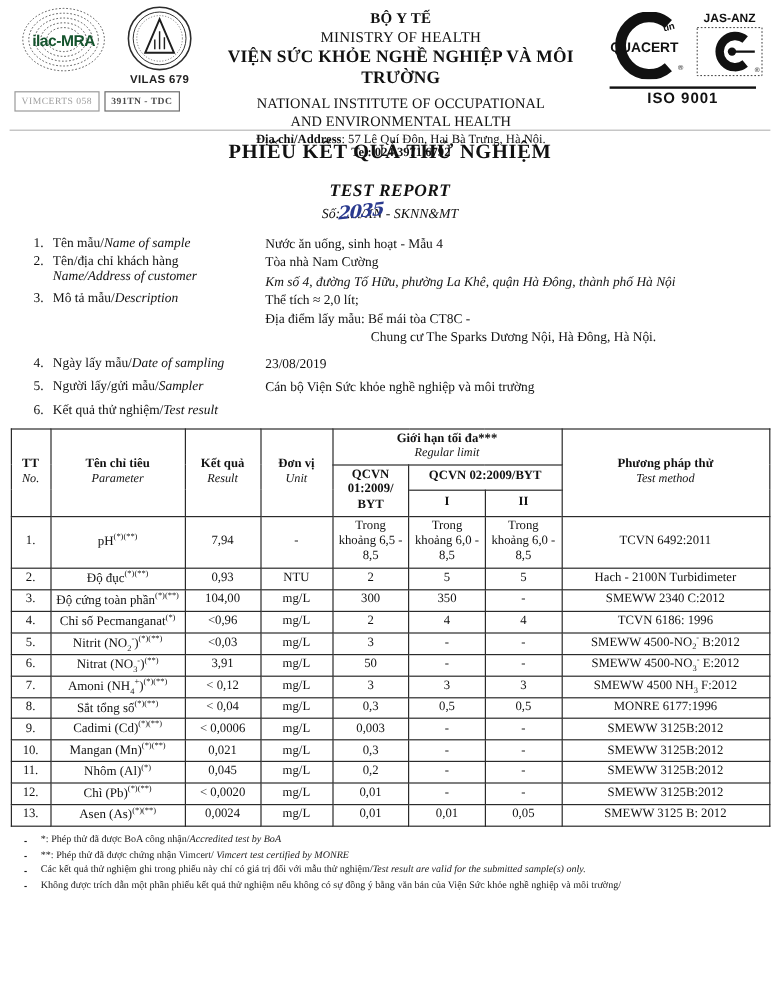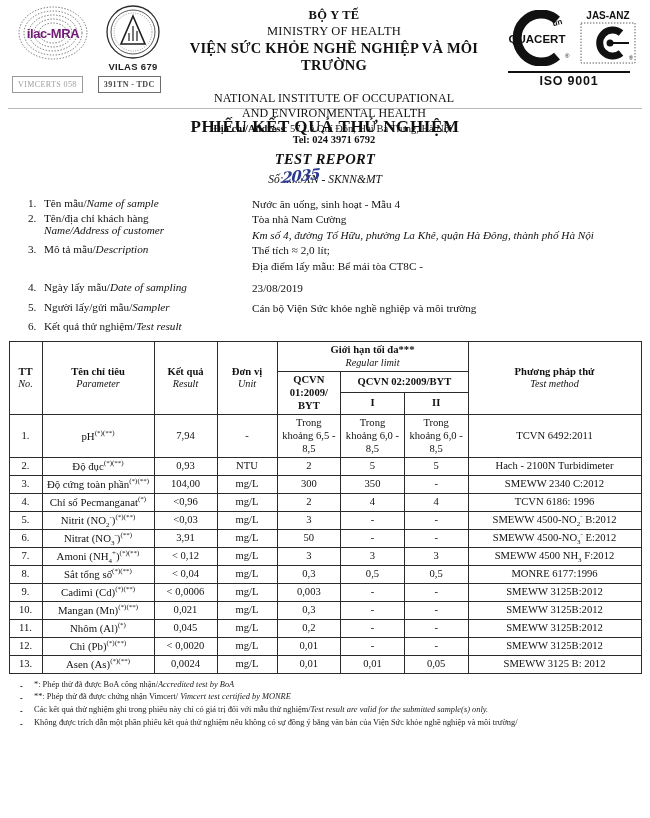--- a/index.html
+++ b/index.html
@@ -34,49 +34,49 @@
     width: 78px; height: 58px;
     position: relative;
     display: flex; align-items: center; justify-content: center;
   }
   .ilac svg { position: absolute; top: 0; left: 0; }
   .ilac-text {
     position: relative;
     font-family: "Liberation Sans", sans-serif;
     font-weight: bold; font-size: 13px;
     letter-spacing: -0.4px;
-    color: #701a75;
+    color: #14532d;
   }
   .vilas { width: 70px; text-align: center; }
   .vilas-seal { width: 56px; height: 56px; margin: 0 auto; position: relative; }
   .vilas-label {
     font-family: "Liberation Sans", sans-serif;
     font-weight: bold; font-size: 9.5px; letter-spacing: 0.3px;
     color: #222; margin-top: 1px;
   }
-  .cert-boxes { display: flex; gap: 15px; padding-left: 6px; margin-top: 4px; }
+  .cert-boxes { display: flex; gap: 4px; padding-left: 6px; margin-top: 4px; }
   .cert-box {
     border: 1px solid #9a9a9a;
     padding: 3px 5px;
     font-family: "Liberation Serif", serif;
     font-size: 8px; letter-spacing: 0.4px;
     color: #9e9e9e;
     white-space: nowrap;
   }
   .cert-box.dark { color: #4a4a4a; font-weight: bold; border-color: #6d6d6d; }
 
   .hdr-center { flex: 1; text-align: center; padding-top: 8px; }
   .hdr-center .l1 {
     font-weight: bold; font-size: 12.5px; letter-spacing: 0.3px;
   }
   .hdr-center .l2 { font-size: 12.5px; letter-spacing: 0.2px; margin-top: 1px; }
   .hdr-center .l3 {
     font-weight: bold; font-size: 14.5px; letter-spacing: 0.2px; margin-top: 1px;
   }
-  .hdr-center .l4 { font-size: 12px; letter-spacing: 0.1px; margin-top: 17px; }
+  .hdr-center .l4 { font-size: 12px; letter-spacing: 0.1px; margin-top: 5px; }
   .hdr-center .l5 { font-size: 12px; letter-spacing: 0.1px; }
   .hdr-center .l6 { font-size: 10.5px; margin-top: 2px; }
   .hdr-center .l6 b { font-weight: bold; }
   .hdr-center .l7 { font-size: 10.5px; font-weight: bold; }
 
   .hdr-right {
     width: 150px; flex: none; text-align: center; padding-top: 10px;
   }
   .iso-logos { display: flex; align-items: flex-start; justify-content: center; gap: 6px; }
   .quacert { position: relative; width: 72px; height: 56px; }
@@ -111,21 +111,21 @@
     font-family: "DejaVu Serif", serif;
     font-style: italic; font-weight: bold;
     font-size: 15px;
     color: #2a3a8f;
     transform: rotate(-6deg) skewX(-8deg);
     letter-spacing: -1px;
   }
 
   
   .info { margin-top: 10px; position: relative; font-size: 11.2px; }
-  .info-row { display: flex; align-items: flex-start; gap: 31px; }
+  .info-row { display: flex; align-items: flex-start; }
   .info-left { width: 215px; flex: none; padding-left: 22px; }
   .info-right { flex: 1; }
   .info-left .num { display: inline-block; width: 16px; }
   em, .it { font-style: italic; }
   .info-line { line-height: 1.38; }
   .indent-right { padding-left: 88px; }
 
   
   table.results {
     width: 633px;
@@ -283,20 +283,21 @@
       </div>
     </div>
 
     <div class="info-row">
       <div class="info-left">
         <span class="num">3.</span><span>Mô tả mẫu/</span><em>Description</em>
       </div>
       <div class="info-right">
         <div class="info-line">Thể tích ≈ 2,0 lít;</div>
         <div class="info-line">Địa điểm lấy mẫu: Bể mái tòa CT8C -</div>
+        <div class="info-line indent-right">Chung cư The Sparks Dương Nội, Hà Đông, Hà Nội.</div>
       </div>
     </div>
 
     <div class="info-row" style="margin-top:7px;">
       <div class="info-left">
         <span class="num">4.</span><span>Ngày lấy mẫu/</span><em>Date of sampling</em>
       </div>
       <div class="info-right">
         <div class="info-line">23/08/2019</div>
       </div>

